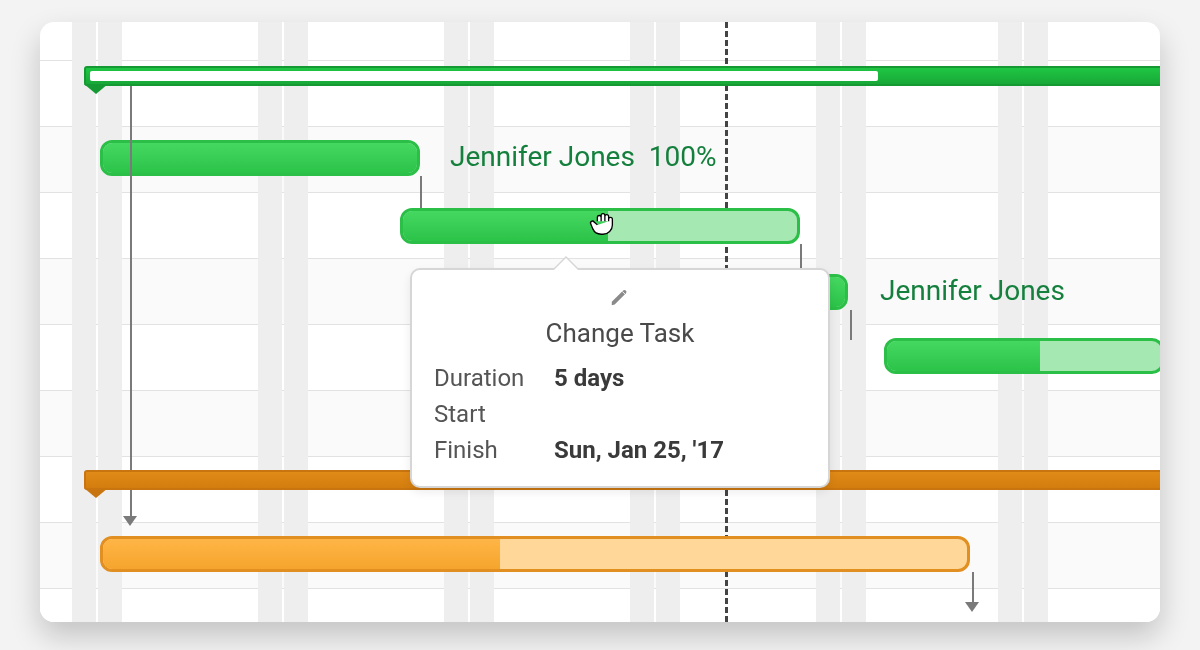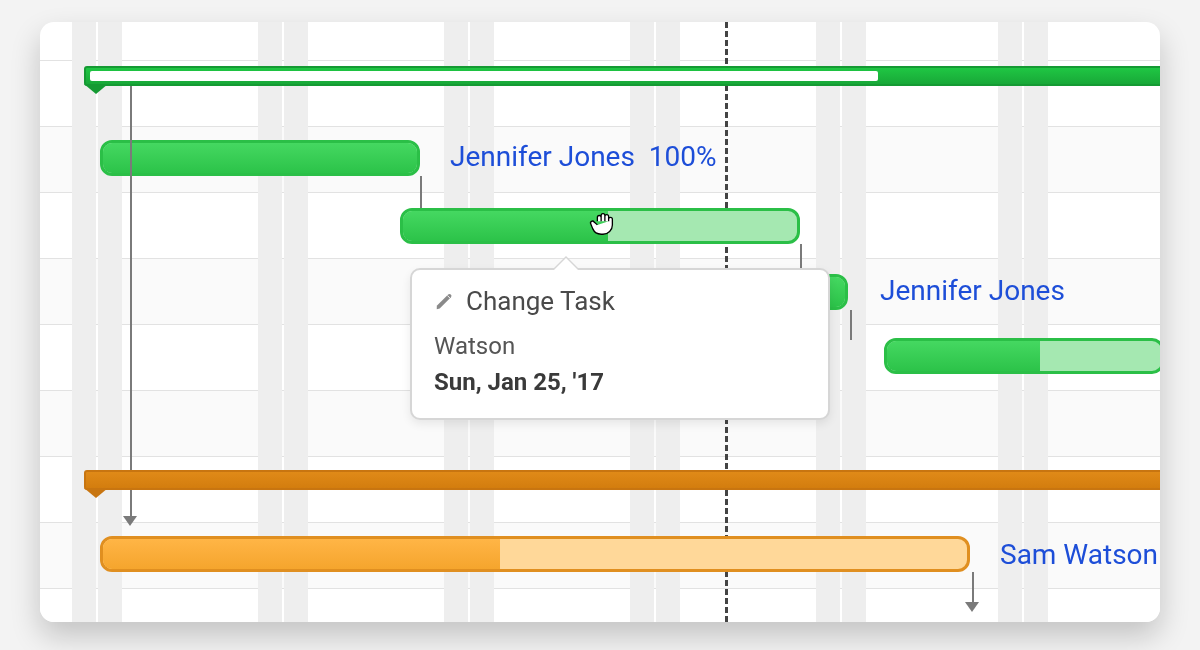--- a/index.html
+++ b/index.html
@@ -35,36 +35,36 @@
   
   .task {
     position:absolute; height:36px; border-radius:12px;
     border:3px solid; overflow:hidden;
   }
   .task.green { border-color:#2bbf47; background:#a5e8b1; }
   .task.green .fill { background:linear-gradient(#45d861,#2cc349); }
   .task.orange { border-color:#e08f20; background:#ffd899; }
   .task.orange .fill { background:linear-gradient(#ffb546,#f5a52d); }
   .task .fill { position:absolute; top:0; bottom:0; left:0; }
-  .tasklabel { position:absolute; font-size:28px; color:#1d4ed8; white-space:nowrap; }
+  .tasklabel { position:absolute; font-size:28px; color:#15803d; white-space:nowrap; }
   
   .dep-v { position:absolute; width:2px; background:#7a7a7a; }
   .dep-h { position:absolute; height:2px; background:#7a7a7a; }
   .dep-arrow-down { position:absolute; width:0; height:0; border-left:7px solid transparent; border-right:7px solid transparent; border-top:10px solid #7a7a7a; }
   
   .tooltip {
     position:absolute; background:#fff; border:2px solid #d6d6d6; border-radius:10px;
     padding:16px 22px 18px 22px; box-shadow:0 4px 10px rgba(0,0,0,0.08);
   }
   .tooltip .tip-arrow {
     position:absolute; top:-12px; left:140px; width:0; height:0;
     border-left:14px solid transparent; border-right:14px solid transparent; border-bottom:14px solid #fff;
     filter: drop-shadow(0 -2px 0 #d6d6d6);
   }
-  .tooltip .title-row { display:flex; align-items:center; gap:10px; font-size:26px; color:#4a4a4a; margin-bottom:12px; }
+  .tooltip .title-row { display:flex; align-items:center; gap:10px; font-size:26px; color:#4a4a4a; margin-bottom:12px;flex-direction:column; }
   .tooltip .pencil { width:22px; height:22px; }
   .tooltip .row { display:flex; font-size:24px; color:#3a3a3a; line-height:1.5; }
   .tooltip .row .k { width:120px; color:#555; }
   .tooltip .row .v { font-weight:700; }
   
   .grab-cursor { position:absolute; width:30px; height:30px; }
 </style>
 </head>
 <body>
 
@@ -137,35 +137,39 @@
     <div class="fill" style="width:56%"></div>
   </div>
 
   <div class="summary orange" style="left:44px; top:448px; width:1080px;">
     <div class="notch"></div>
   </div>
 
   <div class="task orange" style="left:60px; top:514px; width:870px;">
     <div class="fill" style="width:46%"></div>
   </div>
-  <div class="tasklabel" style="left:960px; top:516px;">Sam Watson</div>
 
   <div class="dep-v" style="left:932px; top:550px; height:34px"></div>
   <div class="dep-arrow-down" style="left:925px; top:580px"></div>
 
   <div class="tooltip" style="left:370px; top:246px; width:420px;">
     <div class="tip-arrow"></div>
     <div class="title-row">
       <svg class="pencil" viewBox="0 0 24 24">
         <path d="M3 21 l3.2 -0.7 L18.5 8 a2.2 2.2 0 0 0 -3.1 -3.1 L3.1 17.2 Z" fill="#8a8a8a"></path>
         <path d="M14.5 5.9 l3.1 3.1" stroke="#fff" stroke-width="1"></path>
       </svg>
       <span>Change Task</span>
     </div>
     <div class="row">
-        <span class="k">Watson</span>
+        <span class="k">Duration</span>
+        <span class="v">5 days</span>
       </div>
     <div class="row">
+        <span class="k">Start</span>
+      </div>
+    <div class="row">
+        <span class="k">Finish</span>
         <span class="v">Sun, Jan 25, '17</span>
       </div>
   </div>
 
 </div>
 
 </body></html>

